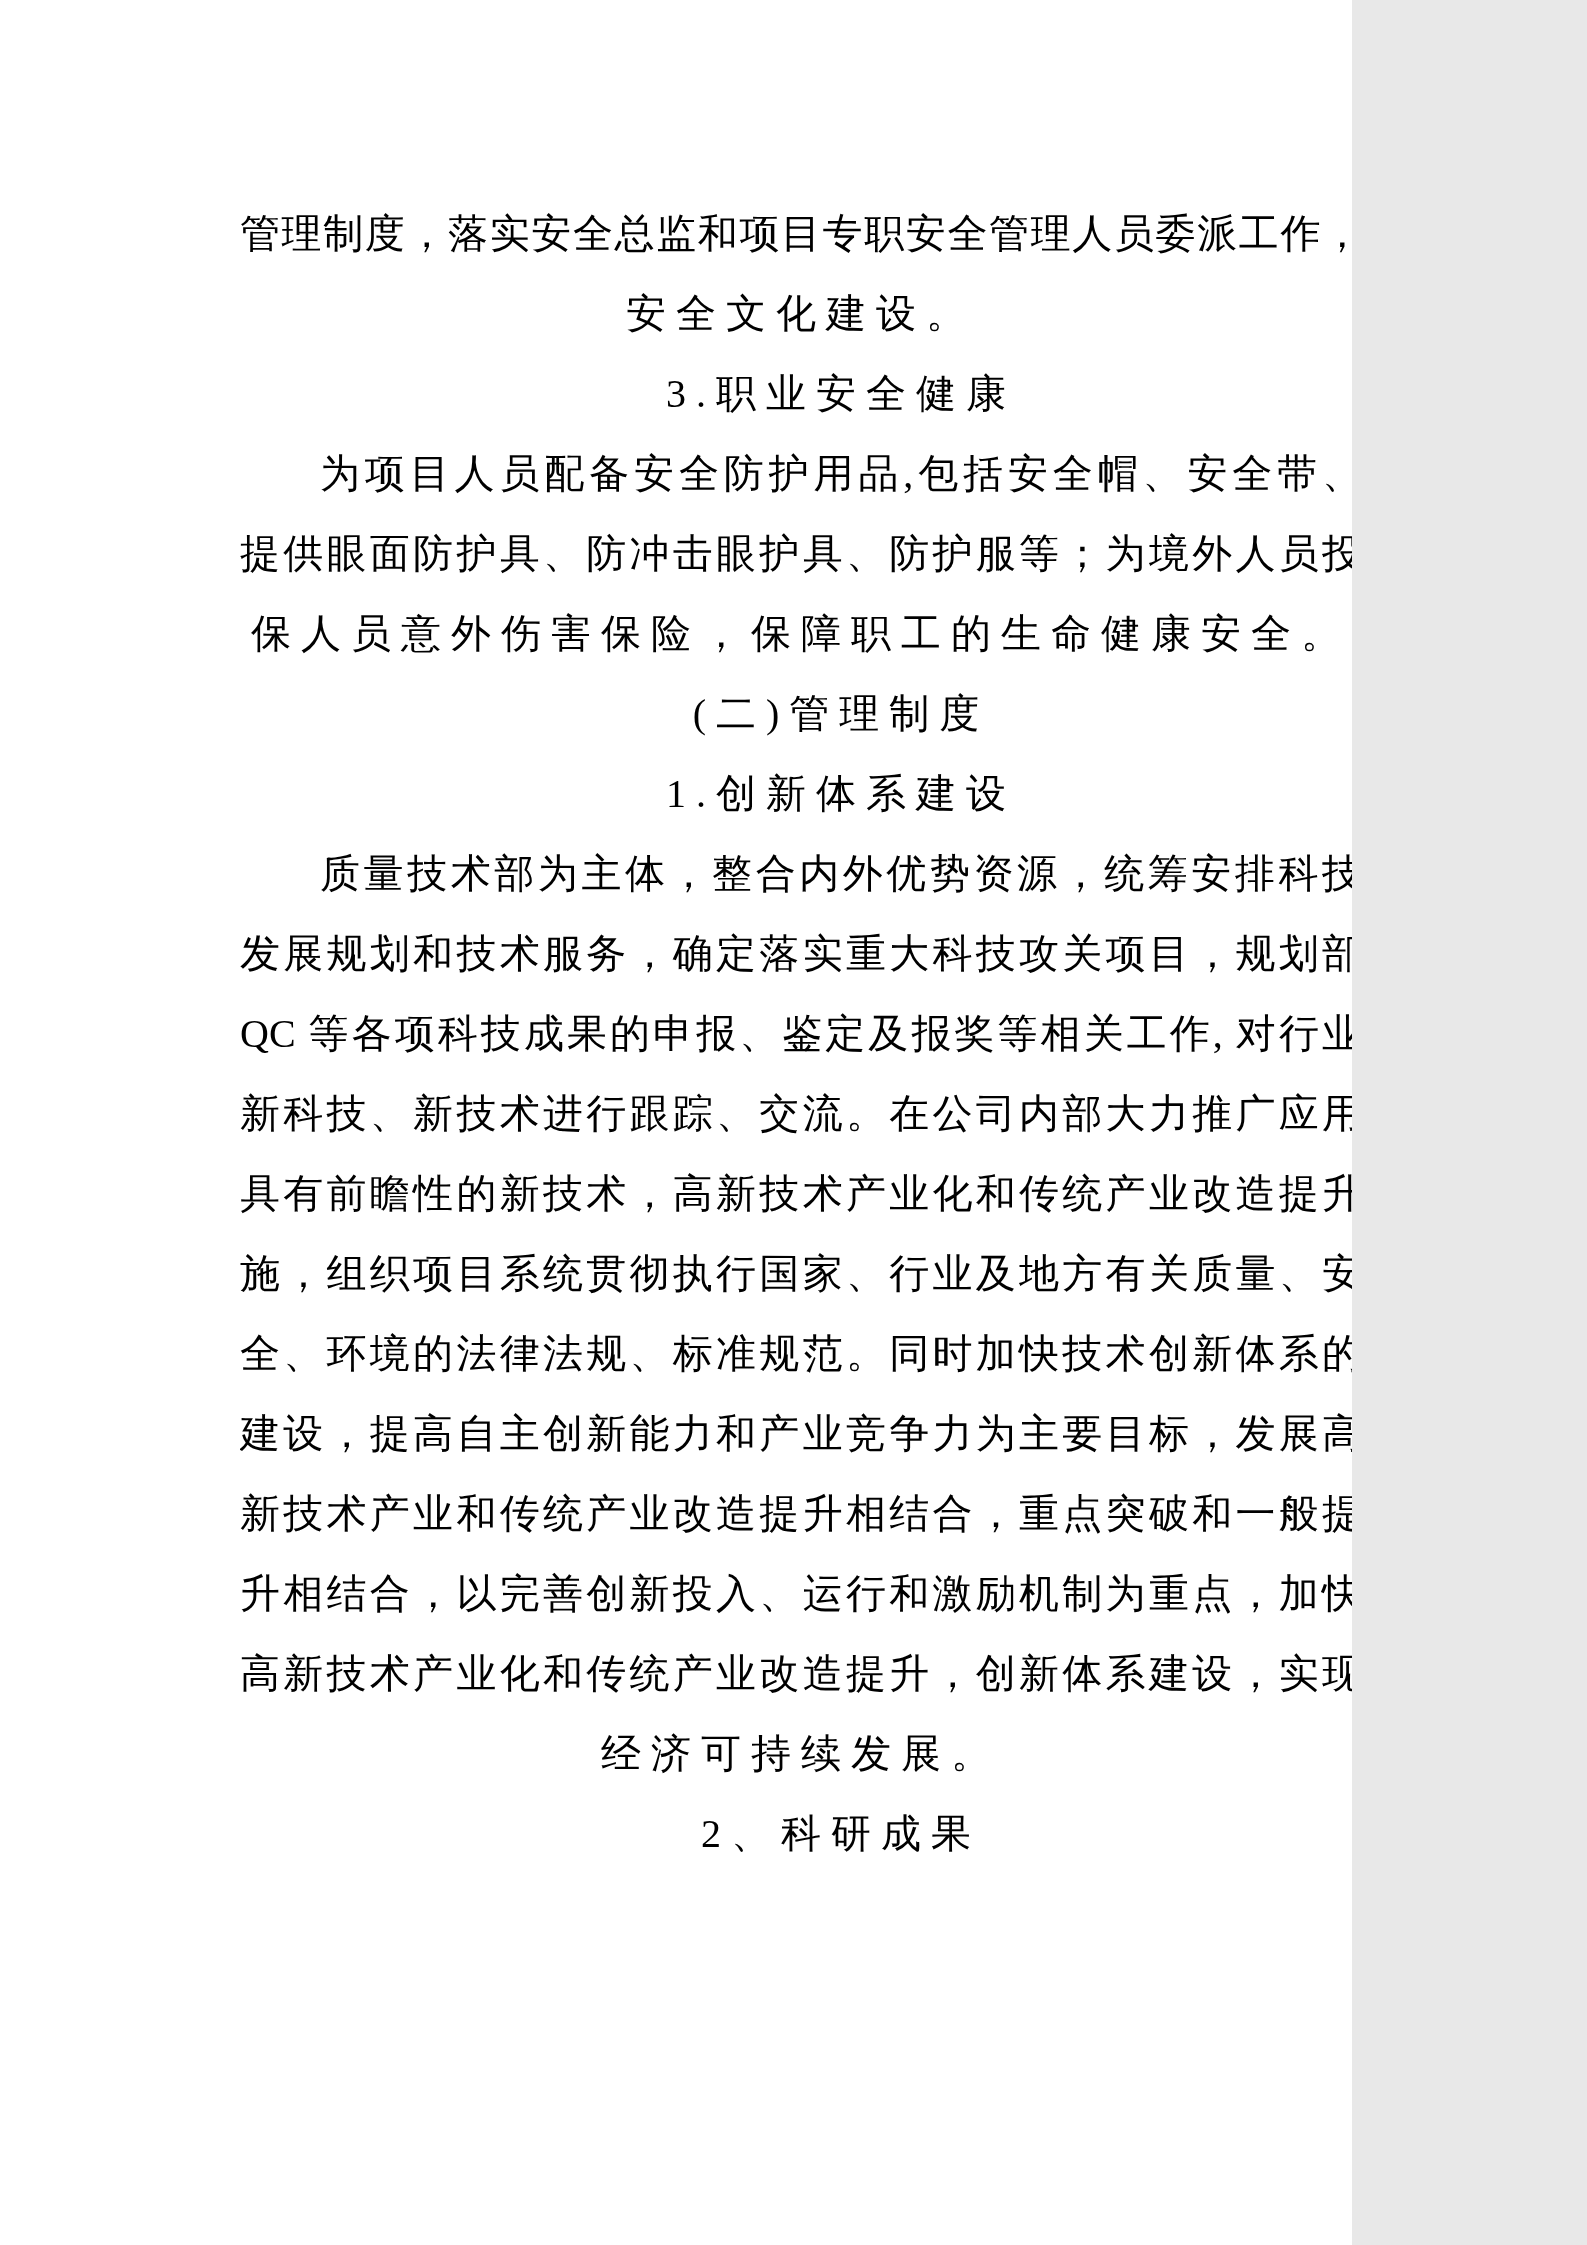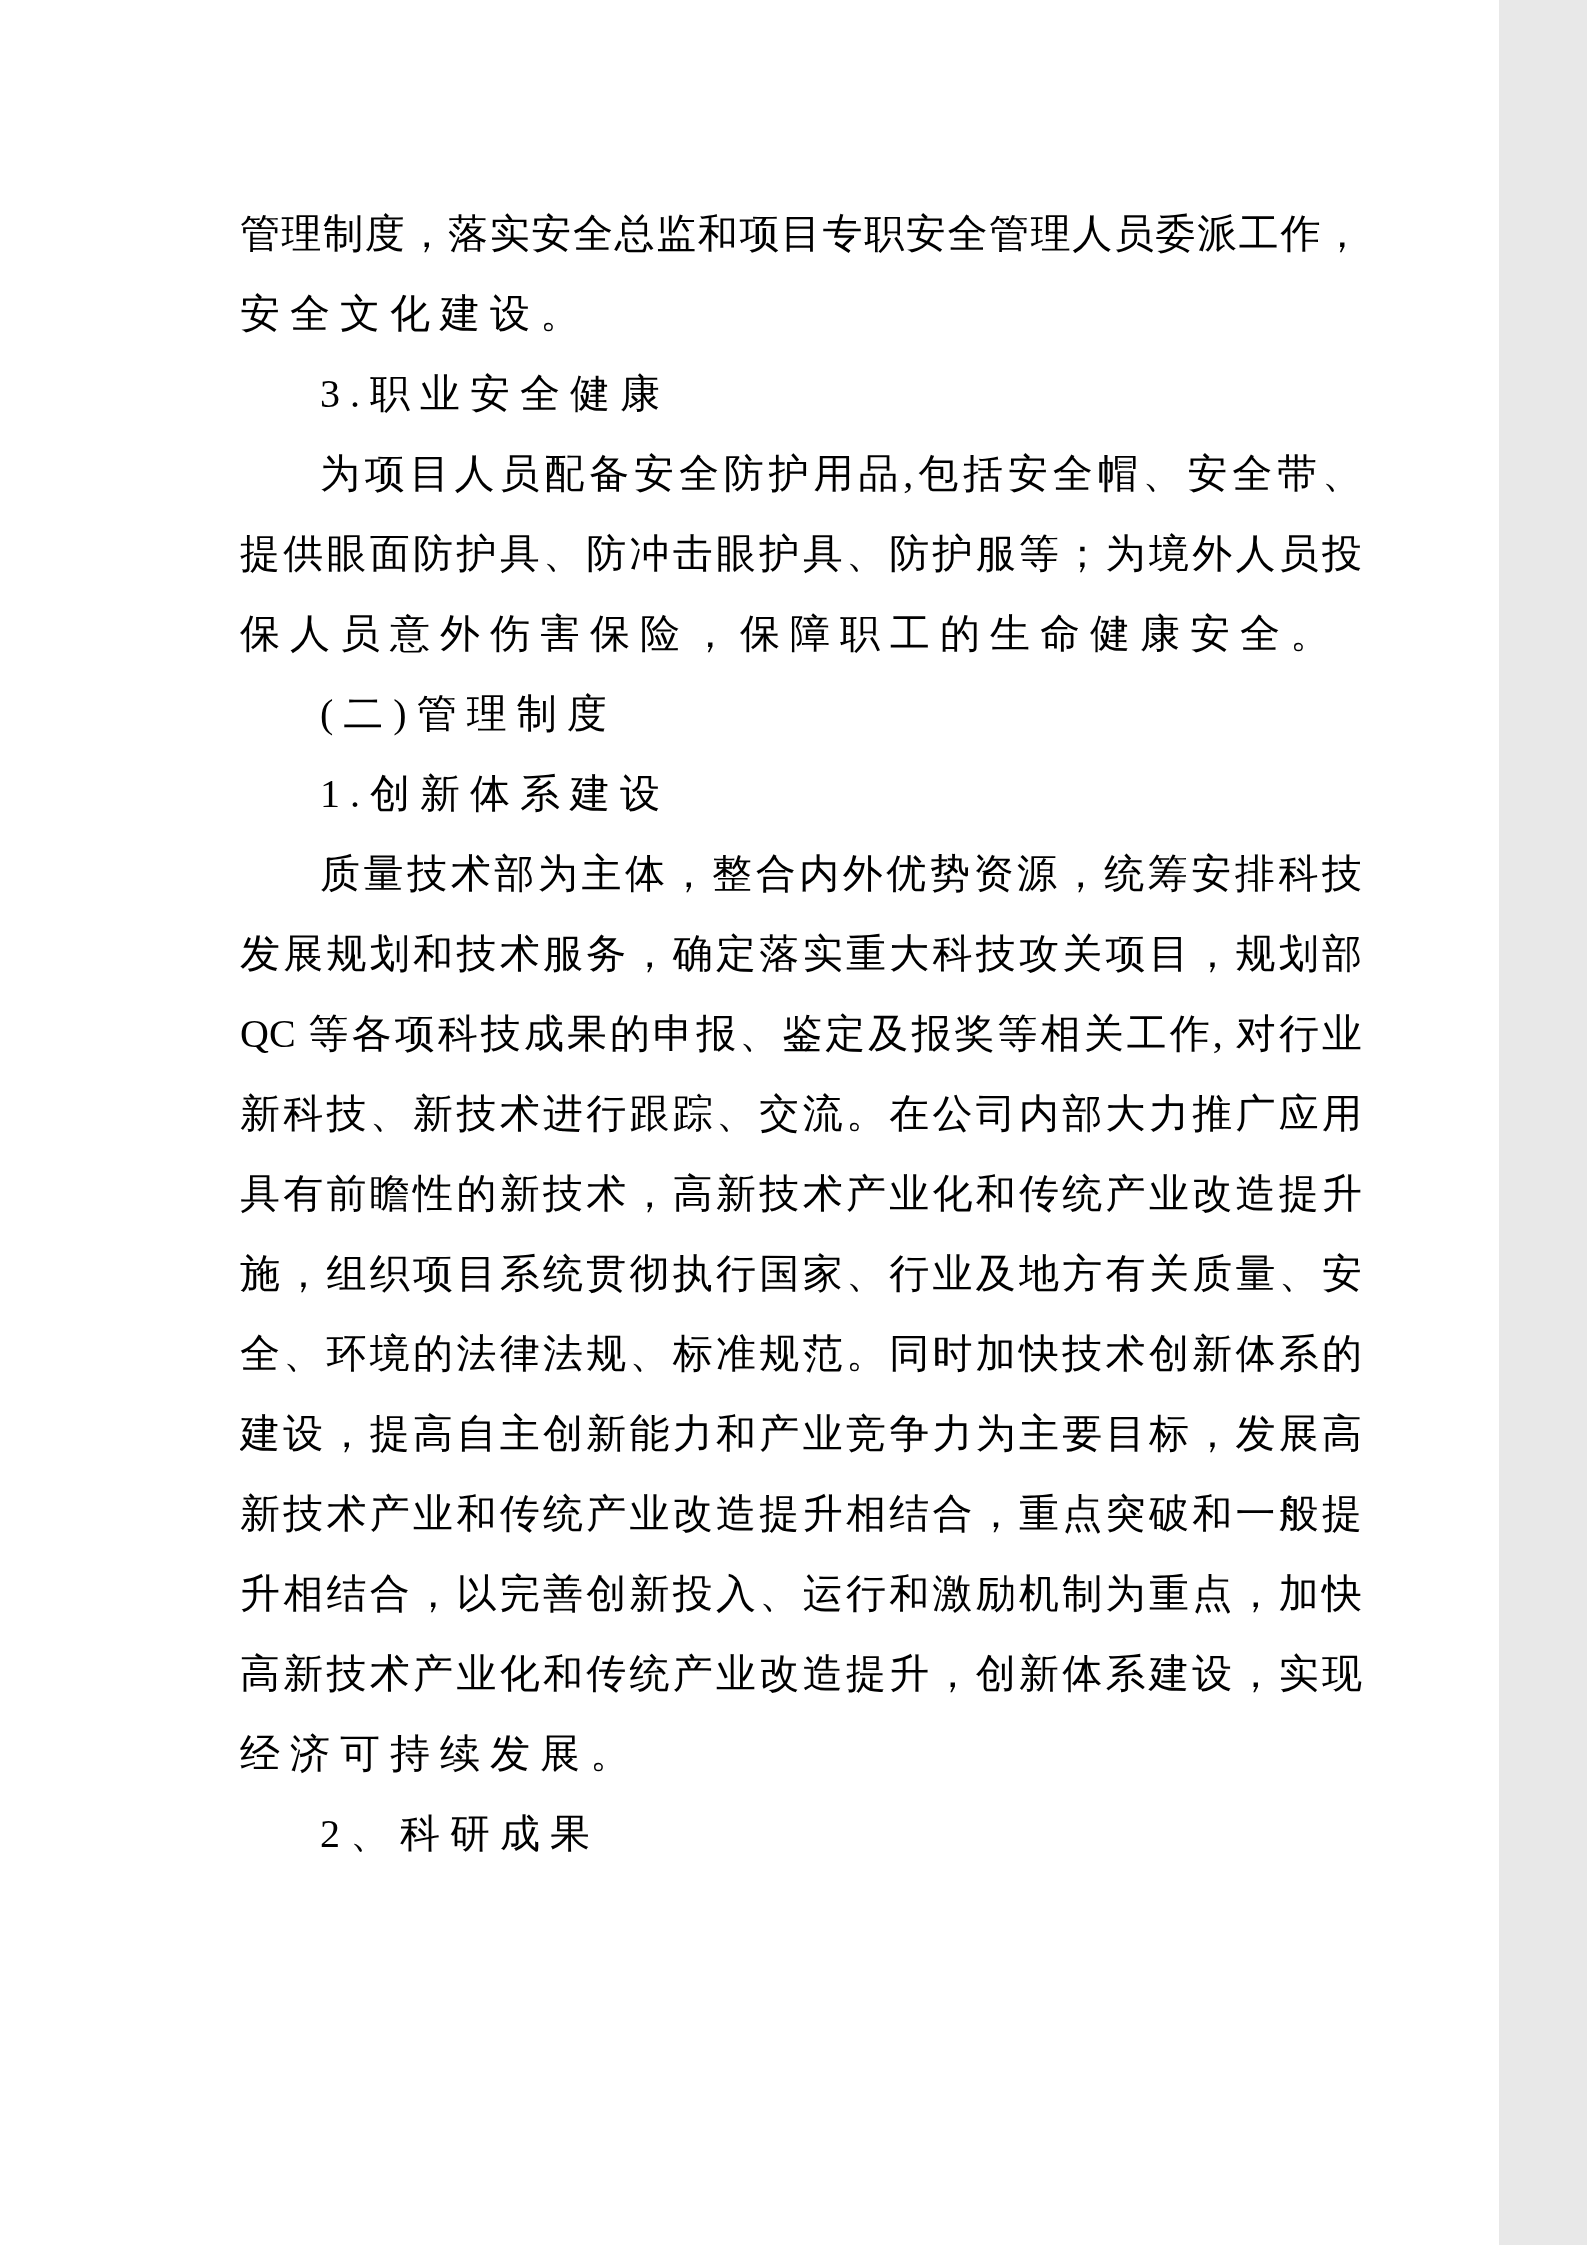--- a/index.html
+++ b/index.html
@@ -1,37 +1,37 @@
 <!DOCTYPE html>
 <html><head>
 <meta charset="utf-8">
 <style>
   html,body { margin:0; padding:0; background:#e8e8e8; }
   .page {
     position:relative;
-    width:1499px; height:2245px;
+    width:1352px; height:2245px;
     background:#ffffff;
     overflow:hidden;
     font-family:"Liberation Serif","DejaVu Serif",serif;
   }
   .doc {
     position:absolute;
     left:240px; top:194px;
     width:1122px;
     color:#000000;
     font-size:40px;
     line-height:80px;
   }
   .line { height:80px; overflow:hidden; }
   .line.justify {
     text-align:justify;
     text-align-last:justify;
   }
   .line.plain {
-    text-align:left;
+    text-align:center;
     letter-spacing:10px;
     white-space:nowrap;
   }
   .line.indent { text-indent:80px; }
 </style>
 </head>
 <body>
 
 <div class="page">
   <div class="doc" id="doc">

